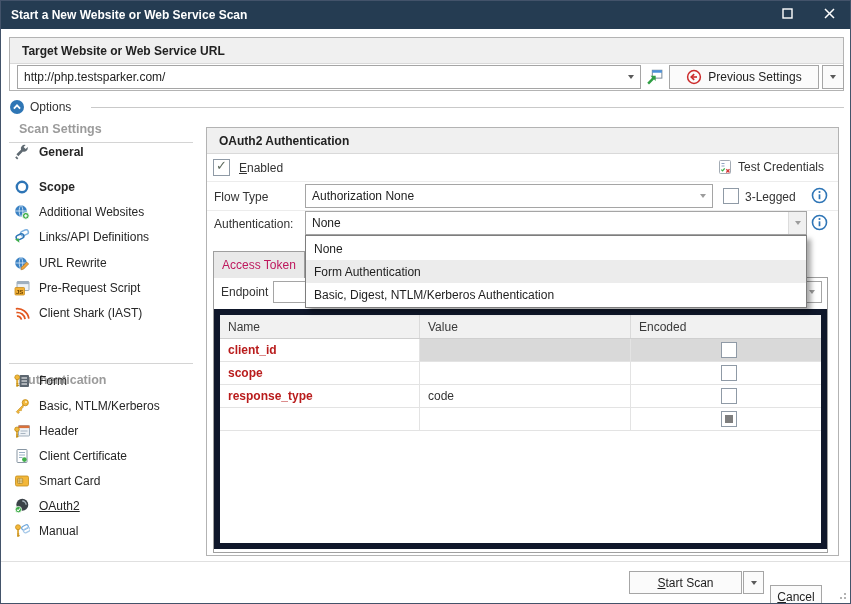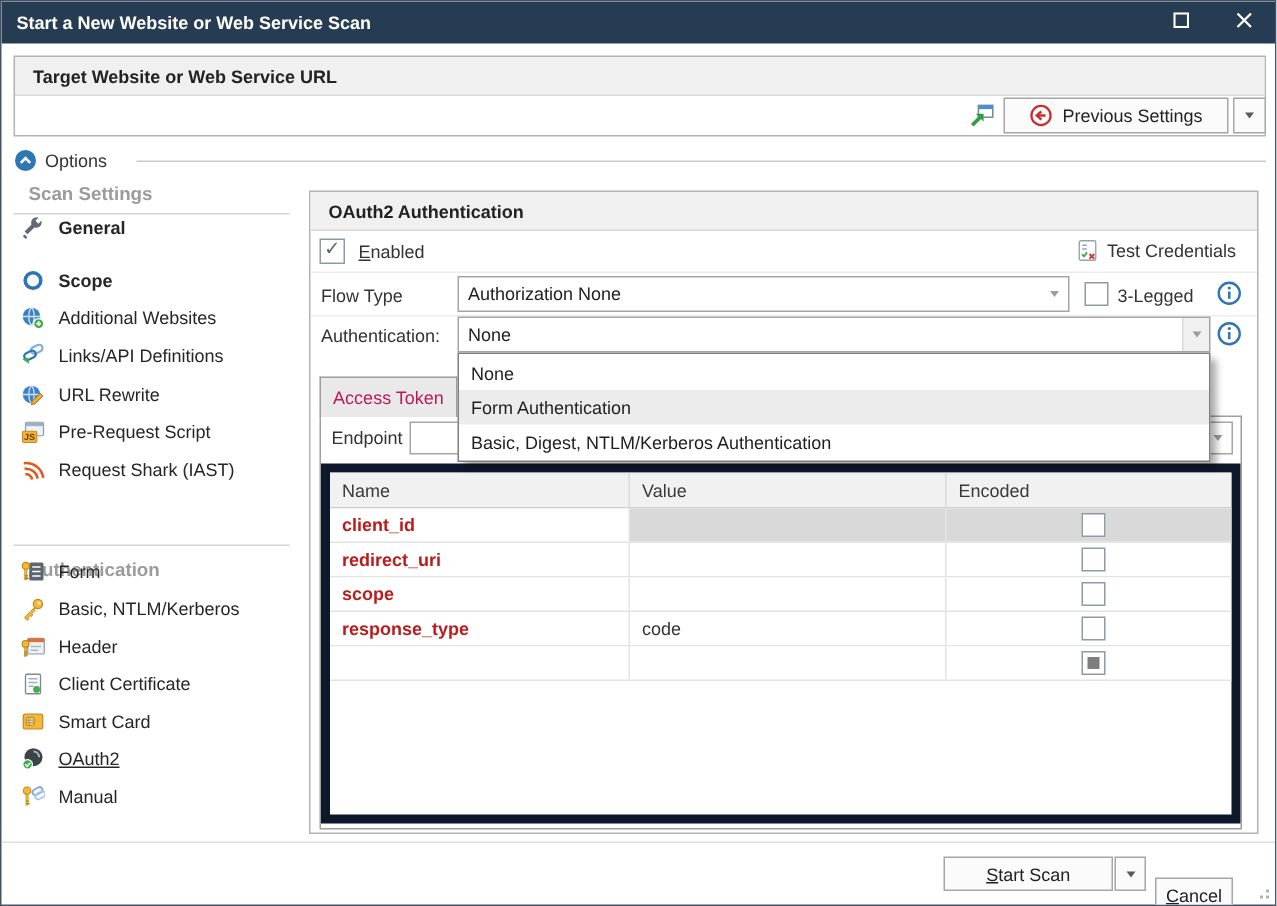--- a/index.html
+++ b/index.html
@@ -96,20 +96,24 @@
         </span>
       </div>
     </div>
   </div>
 
   <div class="groupbox" style="left:8px;top:36px;width:835px;height:54px;">
     <div class="group-head">
       <span>Target Website or Web Service URL</span>
     </div>
   </div>
+  <div class="tbox" style="left:16px;top:64px;width:624px;height:24px;">
+    <span>http://php.testsparker.com/</span>
+    <span class="arr"></span>
+  </div>
   <div class="abs" style="left:644px;top:67px;width:18px;height:18px;">
     <span>
       <svg width="18" height="18" viewBox="0 0 16 16">
         <rect x="6.5" y="2" width="8.5" height="7" fill="#fff" stroke="#7a8a99" stroke-width="0.9"></rect>
         <rect x="6.5" y="2" width="8.5" height="2.2" fill="#4a90d9"></rect>
         <path d="M2.8 13.8l5.4-5.4" stroke="#2f9e44" stroke-width="2.2"></path>
         <path d="M4.9 6.9h4.6v4.6z" fill="#2f9e44"></path>
       </svg>
     </span>
   </div>
@@ -198,21 +202,21 @@
       </svg>
     </span>
     <span class="lbl">Pre-Request Script</span>
   </div>
   <div class="side-item" style="top:301px;">
     <span class="icon16">
       <svg width="16" height="16" viewBox="0 0 16 16">
         <path d="M2.5 10.5a4 4 0 0 1 4 4M2.5 6.8a7.7 7.7 0 0 1 7.7 7.7M2.5 3a11.5 11.5 0 0 1 11.5 11.5" fill="none" stroke="#e2571f" stroke-width="1.7" transform="rotate(-8 8 8)"></path>
       </svg>
     </span>
-    <span class="lbl">Request Shark (IAST)</span>
+    <span class="lbl">Client Shark (IAST)</span>
   </div>
 
   <div class="side-head" style="top:342px;margin-top:30px;">Authentication</div>
   <div class="side-sep" style="top:362px;"></div>
 
   <div class="side-item" style="top:369px;">
     <span class="icon16">
       <svg width="16" height="16" viewBox="0 0 16 16">
         <rect x="5.5" y="2" width="9.5" height="12" rx="1" fill="#5c6670"></rect>
         <path d="M7.5 5h5.5M7.5 8h5.5M7.5 11h5.5" stroke="#fff" stroke-width="1"></path>
@@ -361,27 +365,20 @@
       <div class="c c-enc" style="padding-left:8px !important;">Encoded</div>
     </div>
     <div class="g-row">
       <div class="c c-name">client_id</div>
       <div class="c c-val sel-gray"></div>
       <div class="c c-enc sel-gray">
         <span class="cbx inline" data-state="unchecked"></span>
       </div>
     </div>
     <div class="g-row">
-      <div class="c c-name">redirect_uri</div>
-      <div class="c c-val"></div>
-      <div class="c c-enc">
-        <span class="cbx inline" data-state="unchecked"></span>
-      </div>
-    </div>
-    <div class="g-row">
       <div class="c c-name">scope</div>
       <div class="c c-val"></div>
       <div class="c c-enc">
         <span class="cbx inline" data-state="unchecked"></span>
       </div>
     </div>
     <div class="g-row">
       <div class="c c-name">response_type</div>
       <div class="c c-val">code</div>
       <div class="c c-enc">

